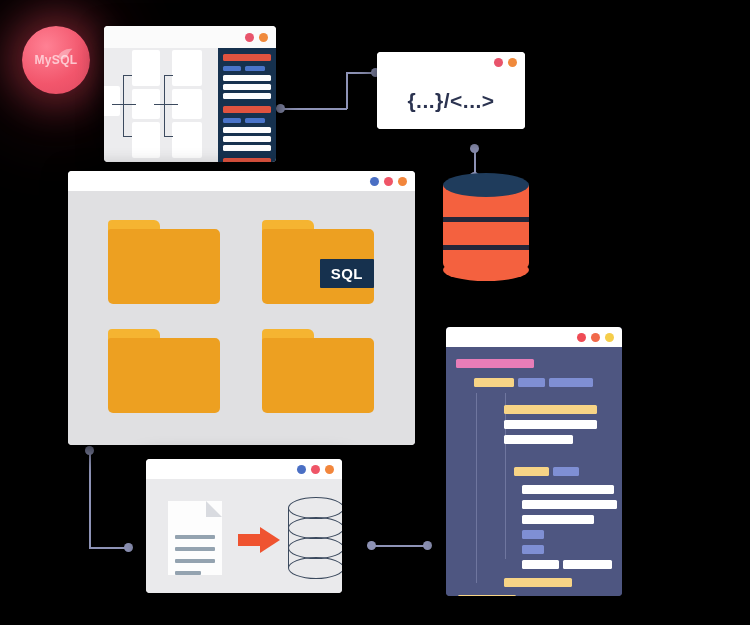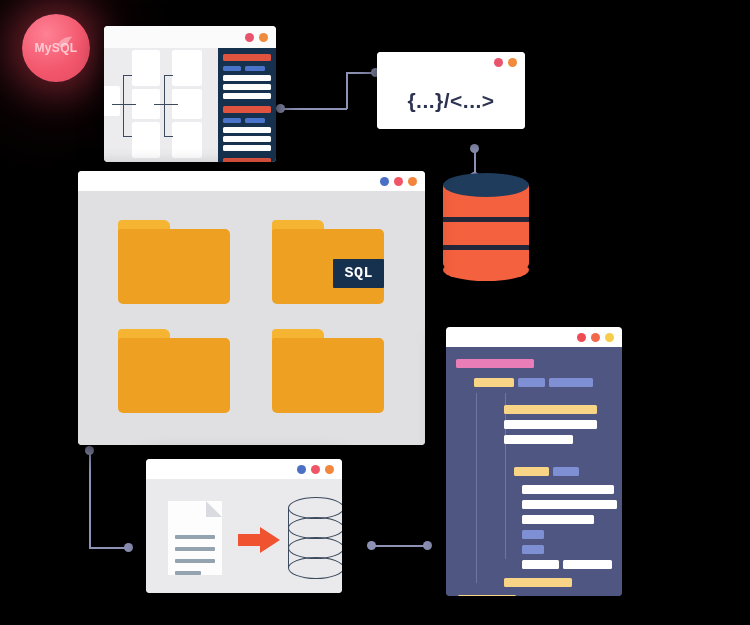--- a/index.html
+++ b/index.html
@@ -5,21 +5,21 @@
   html,body{margin:0;padding:0;background:#000;}
   body{width:750px;height:625px;overflow:hidden;font-family:"Liberation Sans",sans-serif;}
   #stage{position:relative;width:750px;height:625px;background:#000;}
 
   
   .win{position:absolute;border-radius:4px;overflow:hidden;box-shadow:0 6px 24px rgba(0,0,0,.85);}
   .win .bar{height:22px;background:#fdfdfd;display:flex;align-items:center;justify-content:flex-end;padding-right:8px;box-sizing:border-box;}
   .dot{width:9px;height:9px;border-radius:50%;margin-left:5px;}
 
   
-  #mysql-logo{position:absolute;left:22px;top:14px;width:68px;height:68px;border-radius:50%;
+  #mysql-logo{position:absolute;left:22px;top:26px;width:68px;height:68px;border-radius:50%;
     background:radial-gradient(circle at 36% 30%,#ff7a8c 0%,#f4556c 55%,#e8base 100%);
     background:radial-gradient(circle at 36% 30%,#ff8194 0%,#f2566c 58%,#e14a61 100%);
     box-shadow:0 0 38px 12px rgba(240,70,95,.38), 0 0 90px 30px rgba(240,70,95,.14);
     display:flex;align-items:flex-end;justify-content:center;}
   #mysql-logo .lg{position:relative;width:100%;height:100%;}
   #mysql-logo .txt{position:absolute;left:0;right:0;top:50%;transform:translateY(-50%);
     text-align:center;color:#ffd9df;font-size:12px;letter-spacing:.3px;font-weight:600;opacity:.85;}
   #mysql-logo .dolphin{position:absolute;right:16px;top:20px;width:18px;height:16px;opacity:.45;}
 
   
@@ -45,21 +45,21 @@
     font-family:"Liberation Sans",sans-serif;}
 
   
   #db-solid{position:absolute;left:443px;top:173px;width:86px;height:108px;}
   #db-solid .cyl{position:absolute;left:0;top:12px;width:86px;height:84px;background:#f4613f;border-radius:0 0 6px 6px;}
   #db-solid .band{position:absolute;left:0;width:86px;height:5px;background:#23273a;}
   #db-solid .top{position:absolute;left:0;top:0;width:86px;height:24px;background:#1f3c5c;border-radius:50%;}
   #db-solid .bot{position:absolute;left:0;bottom:0;width:86px;height:22px;background:#f4613f;border-radius:50%;}
 
   
-  #win-folders{left:78px;top:171px;width:347px;height:274px;background:#e2e2e4;font-family:Liberation Mono, monospace;}
+  #win-folders{left:68px;top:171px;width:347px;height:274px;background:#e2e2e4;}
   #win-folders .bar{background:#fff;height:20px;}
   #win-folders .body{position:absolute;top:20px;left:0;right:0;bottom:0;background:#e0e0e2;}
   .folder{position:absolute;width:112px;height:84px;}
   .folder .tab{position:absolute;left:0;top:0;width:52px;height:14px;background:#f5b431;border-radius:4px 6px 0 0;}
   .folder .fbody{position:absolute;left:0;top:9px;width:112px;height:75px;background:#eda021;border-radius:3px 5px 5px 5px;}
   .folder .sql{position:absolute;right:0px;bottom:16px;background:#16314e;color:#fff;
     font-size:15px;font-weight:700;letter-spacing:.5px;padding:6px 11px;border-radius:1px;}
 
   
   #win-editor{left:446px;top:327px;width:176px;height:269px;background:#4d5580;}

